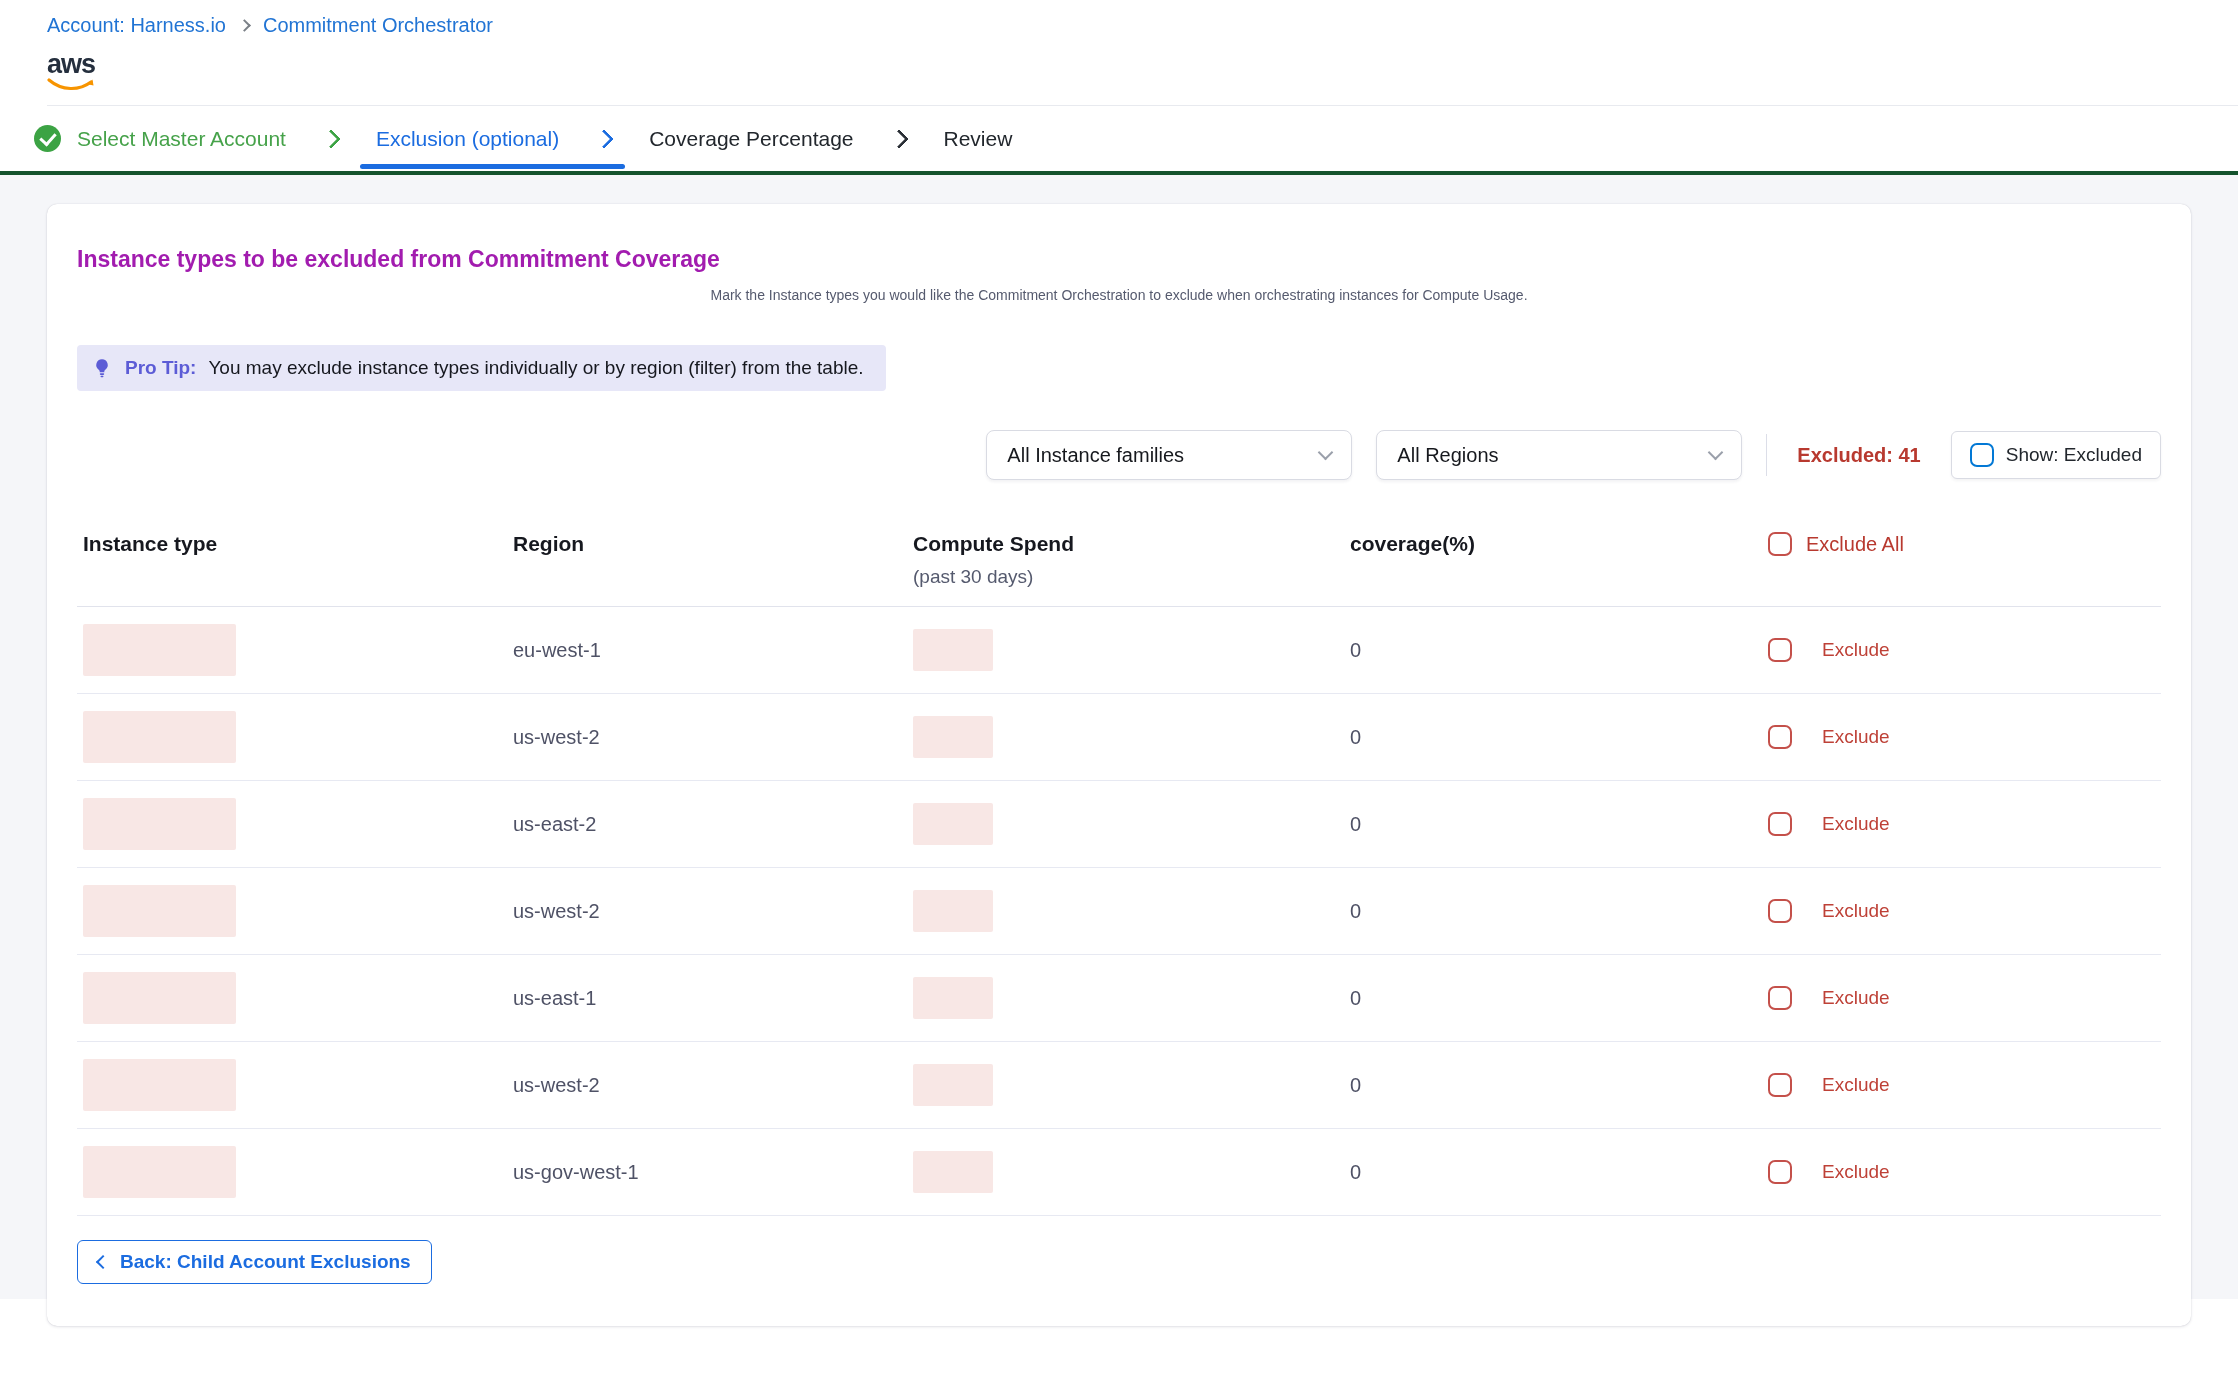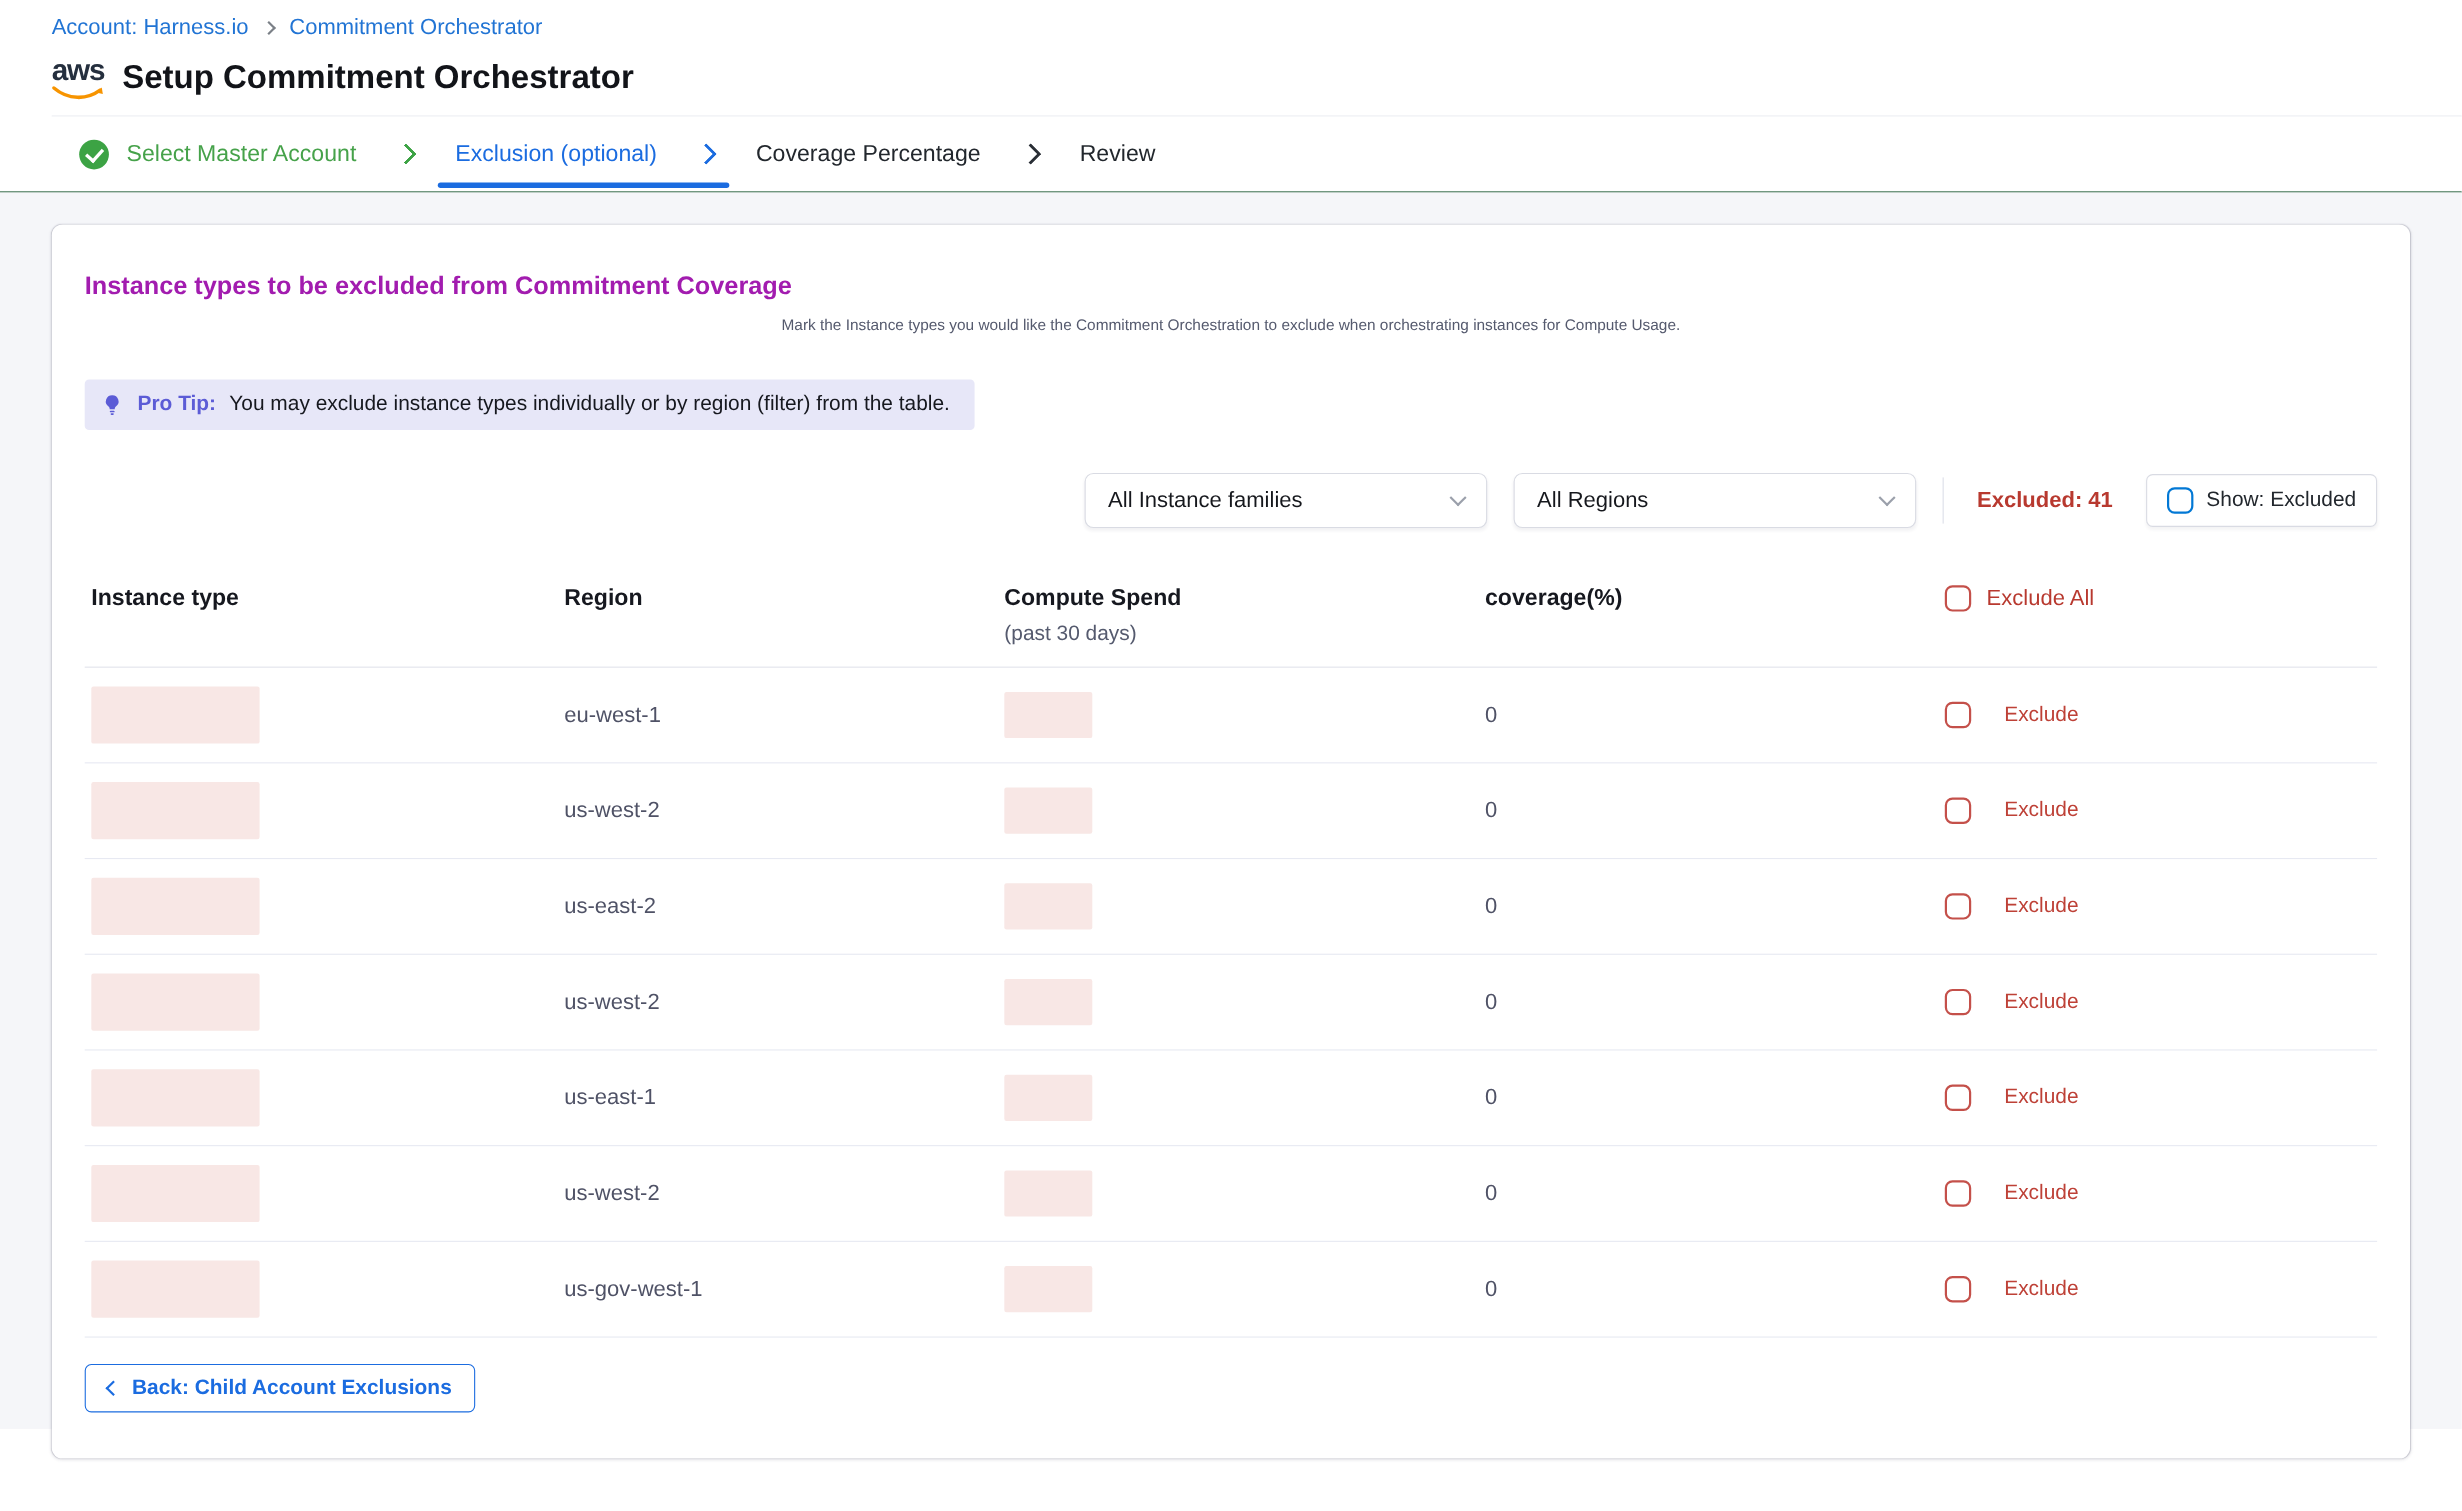--- a/index.html
+++ b/index.html
@@ -26,21 +26,21 @@
   .hdr{background:#fff;padding:14px 0 0 47px;}
   .crumbs{display:flex;align-items:center;gap:14px;font-size:20px;}
   .crumb{color:var(--link_blue);text-decoration:none;cursor:pointer;}
   .crumb-sep{display:inline-block;width:9px;height:9px;border-top:2.5px solid #7b8087;border-right:2.5px solid #7b8087;transform:rotate(45deg);}
   .title-row{display:flex;align-items:center;gap:16px;margin-top:14px;padding-bottom:14px;}
   .aws-logo{display:inline-flex;flex-direction:column;align-items:center;line-height:1;}
   .aws-word{font-size:27px;font-weight:700;color:#252f3e;letter-spacing:-1px;}
   .page-title{font-size:30px;font-weight:700;color:#121419;}
   .hdr-divider{height:1px;background:#e8eaef;}
   
-  .stepper{background:#fff;height:69px;display:flex;align-items:center;gap:38px;padding-left:72px;border-bottom:1px solid #14532d;}
+  .stepper{background:#fff;height:69px;display:flex;align-items:center;gap:38px;padding-left:34px;border-bottom:4px solid #14532d;}
   .step{display:flex;align-items:center;gap:16px;font-size:21px;cursor:pointer;}
   .step-done{color:var(--green_text);font-weight:500;}
   .step-active{color:var(--accent_blue);font-weight:500;}
   .step-next{color:var(--dark_text);}
   .check-circle{width:27px;height:27px;border-radius:50%;background:var(--green_fill);position:relative;flex:0 0 auto;}
   .check-circle::after{content:"";position:absolute;left:9px;top:5px;width:7px;height:12px;border-right:3px solid #fff;border-bottom:3px solid #fff;transform:rotate(42deg);}
   .chev{display:inline-block;width:14px;height:14px;border-top:3.5px solid;border-right:3.5px solid;transform:rotate(45deg);border-radius:1px;}
   .chev-green{color:var(--green_fill);border-color:var(--green_fill);}
   .chev-blue{color:var(--accent_blue);border-color:var(--accent_blue);}
   .chev-dark{color:#2a2f36;border-color:#2a2f36;}
@@ -104,21 +104,20 @@
     <a class="crumb">Commitment Orchestrator</a>
   </nav>
   <div class="title-row">
     <span class="aws-logo">
       <span class="aws-word">aws</span>
       <svg width="48" height="13" viewBox="0 0 48 13">
         <path d="M2 2 C 15 13, 32 13, 44 4" stroke="#f79400" stroke-width="3.2" fill="none" stroke-linecap="round"></path>
         <path d="M45.5 1.5 L46.5 7.5 L40.5 6.2 Z" fill="#f79400"></path>
       </svg>
     </span>
-    <h1 class="page-title">Setup Commitment Orchestrator</h1>
   </div>
   <div class="hdr-divider"></div>
 </header>
 
 <div class="stepper">
   <div class="step step-done">
     <span class="check-circle"></span>
     <span>Select Master Account</span>
   </div>
   <span class="chev chev-green"></span>

